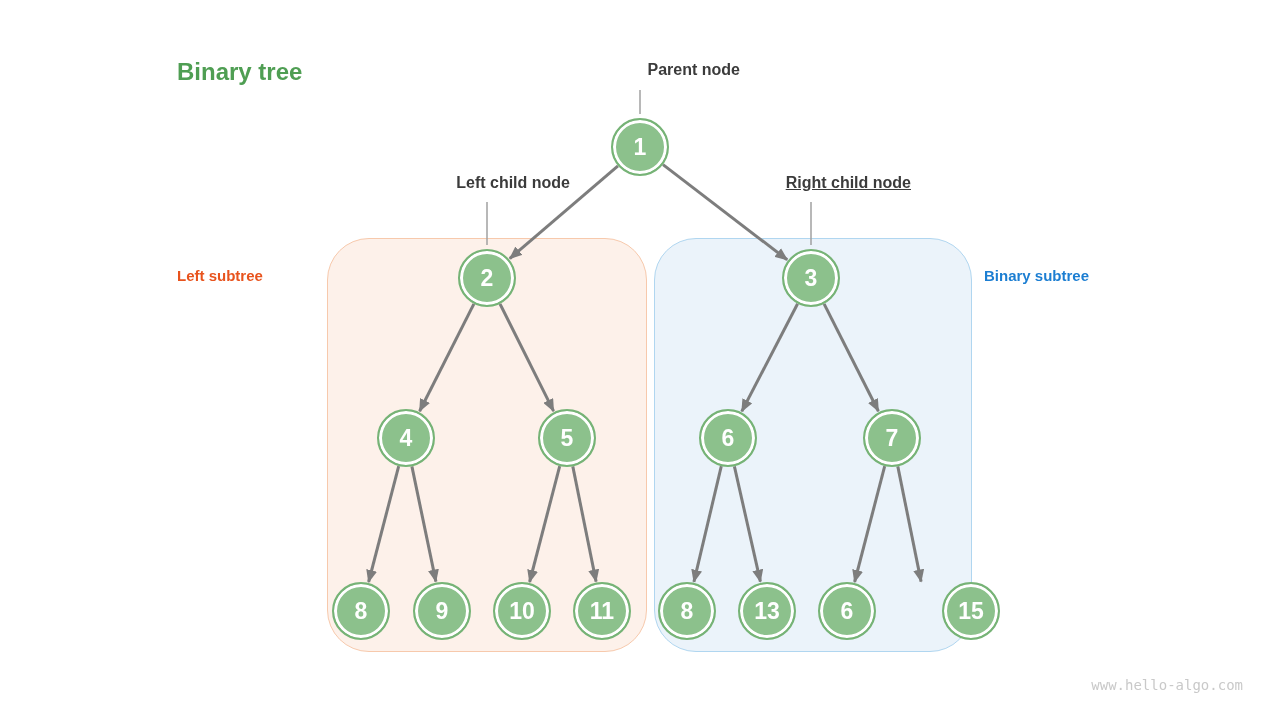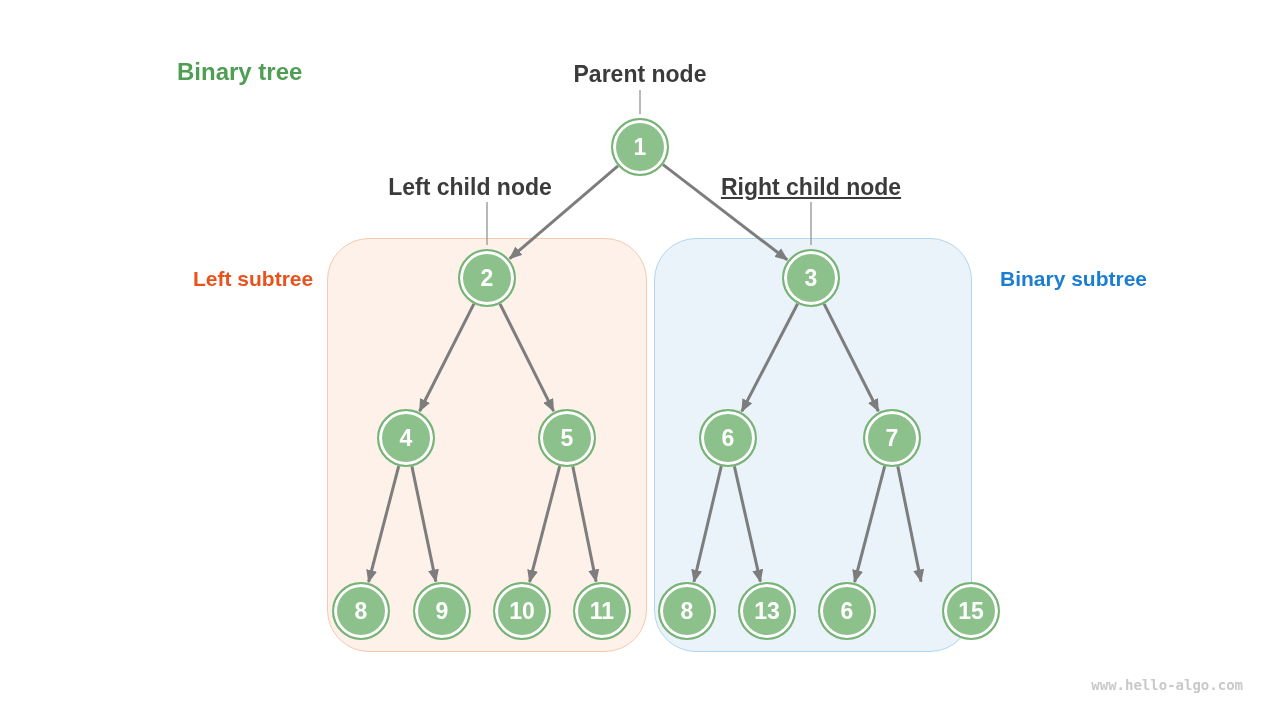--- a/index.html
+++ b/index.html
@@ -16,29 +16,29 @@
   .node{
     position:absolute;width:58px;height:58px;border-radius:50%;box-sizing:border-box;
     background:var(--node-fill,#8cc18c);
     border:2.5px solid var(--node-ring,#76b376);
     box-shadow:inset 0 0 0 3px #ffffff;
     display:flex;align-items:center;justify-content:center;
     color:#ffffff;font-size:23px;font-weight:bold;
   }
   .lbl{position:absolute;font-weight:bold;white-space:nowrap;}
   .title{left:177px;top:58px;font-size:24px;color:var(--title-green,#4f9e53);}
-  .node-lbl{width:200px;text-align:center;font-size:23px;color:var(--label-text,#3b3b3b);}
+  .node-lbl{width:200px;text-align:right;font-size:16px;color:var(--label-text,#3b3b3b);}
   .parent-lbl{left:540px;top:61px;}
   .leftchild-lbl{left:370px;top:174px;}
   .rightchild-lbl{left:711px;top:174px;text-decoration:underline;}
-  .subtree-lbl{top:267px;font-size:21px;margin-left:16px;}
+  .subtree-lbl{top:267px;font-size:15px;}
   .leftsub-lbl{left:177px;color:var(--left-subtree-text,#e8531d);}
   .rightsub-lbl{left:984px;color:var(--right-subtree-text,#1c7ed2);}
   .watermark{
-    position:absolute;right:37px;top:677px;font-weight:bold;
+    position:absolute;right:37px;top:677px;font-weight:normal;
     font-family:"DejaVu Sans Mono",monospace;font-size:14px;color:var(--watermark,#c9c9c9);
   }
 </style>
 </head>
 <body>
 
 <div class="canvas">
 
   <div class="subtree-box left-box"></div>
   <div class="subtree-box right-box"></div>

